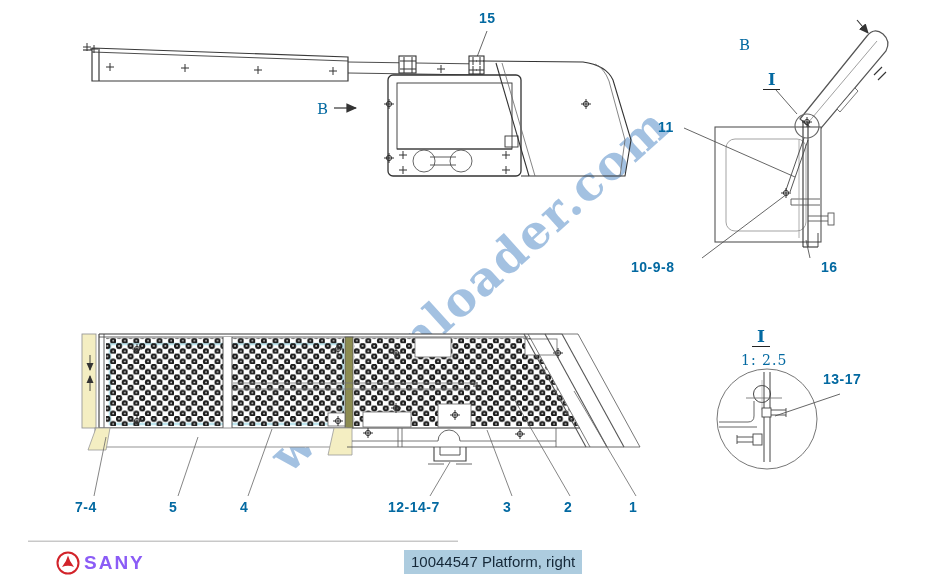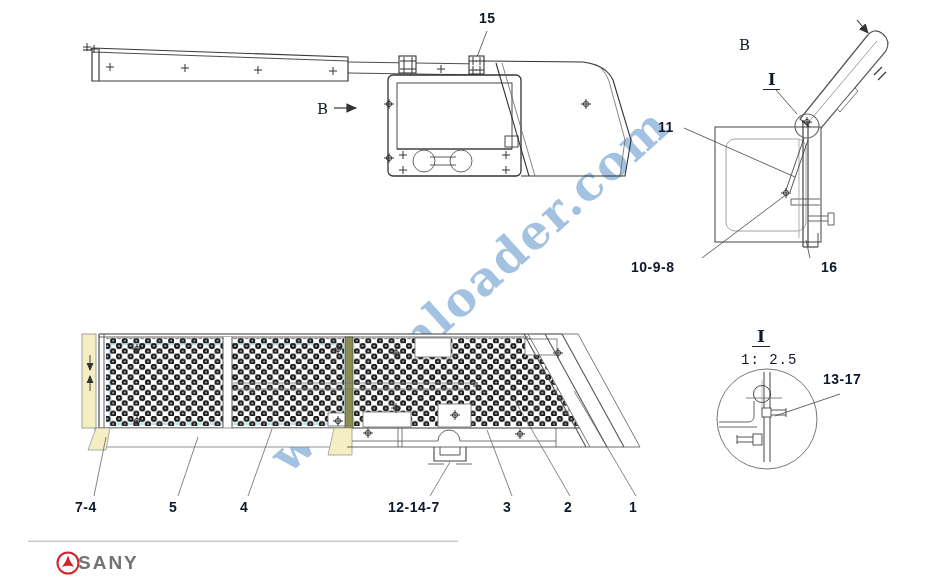--- a/index.html
+++ b/index.html
@@ -3,30 +3,30 @@
 <meta charset="utf-8">
 <style>
   html,body{margin:0;padding:0;background:#fff;}
   .page{position:relative;width:932px;height:579px;background:#ffffff;overflow:hidden;
         font-family:"Liberation Sans",sans-serif;}
   .watermark{position:absolute;left:150px;top:258px;width:640px;height:64px;line-height:64px;
         text-align:center;transform:rotate(-42deg);font-family:"DejaVu Serif",serif;
         font-size:47px;font-weight:bold;letter-spacing:2px;color:rgba(88,142,200,0.55);
         white-space:nowrap;pointer-events:none;}
   svg.drawing{position:absolute;left:0;top:0;}
-  .lbl{position:absolute;font:bold 14px "Liberation Sans",sans-serif;color:#0f172a;
+  .lbl{position:absolute;font:bold 14px "Liberation Sans",sans-serif;color:#0369a1;
         letter-spacing:0.5px;white-space:nowrap;}
   .lbl-serif{font:15px "DejaVu Serif",serif;font-weight:normal;letter-spacing:0;}
   .ref-marker{font:bold 16px "DejaVu Serif",serif;border-bottom:1.5px solid #222;
         padding:0 5px;letter-spacing:0;}
   .scale-txt{font:14px "DejaVu Serif",serif;letter-spacing:1px;}
   .footer-line{position:absolute;left:28px;top:541px;width:430px;height:0;
         border-top:1px solid #c8c8c8;}
-  .brand{position:absolute;left:78px;top:552px;font:bold 19px "Liberation Sans",sans-serif;
-        color:#737373;letter-spacing:2px;}
+  .brand{position:absolute;left:84px;top:552px;font:bold 19px "Liberation Sans",sans-serif;
+        color:#8b5cf6;letter-spacing:2px;}
   .logo{position:absolute;left:55px;top:550px;}
   .part-title{position:absolute;left:404px;top:550px;background:#adccdf;color:#152838;
         font:15px "Liberation Sans",sans-serif;padding:3px 7px 4px 7px;white-space:nowrap;}
 </style>
 </head>
 <body>
 
 <div class="page">
 
   <div class="watermark">www.cnloader.com</div>
@@ -249,23 +249,24 @@
   <div class="lbl" style="left:631px;top:259px;">10-9-8</div>
   <div class="lbl" style="left:801px;top:259px;margin-left:20px;">16</div>
   <div class="lbl" style="left:75px;top:499px;">7-4</div>
   <div class="lbl" style="left:169px;top:499px;">5</div>
   <div class="lbl" style="left:240px;top:499px;">4</div>
   <div class="lbl" style="left:388px;top:499px;">12-14-7</div>
   <div class="lbl" style="left:503px;top:499px;">3</div>
   <div class="lbl" style="left:564px;top:499px;">2</div>
   <div class="lbl" style="left:629px;top:499px;">1</div>
   <div class="lbl ref-marker" style="left:752px;top:326px;font-size:17px;">I</div>
-  <div class="lbl scale-txt" style="left:741px;top:352px;font-family:Liberation Mono, monospace;">1: 2.5</div>
+  <div class="lbl scale-txt" style="left:741px;top:352px;">1: 2.5</div>
   <div class="lbl" style="left:823px;top:371px;">13-17</div>
 
   <div class="footer-line"></div>
   <svg class="logo" width="26" height="26" viewBox="0 0 26 26">
     <circle cx="13" cy="13" r="10.5" fill="none" stroke="#d2232a" stroke-width="2"></circle>
     <path d="M13 5.5 Q14.5 11.5 19 17 Q13 14.5 7 17 Q11.5 11.5 13 5.5 Z" fill="#d2232a"></path>
   </svg>
   <div class="brand">SANY</div>
+  <div class="part-title">10044547 Platform, right</div>
 
 </div>
 
 </body></html>

